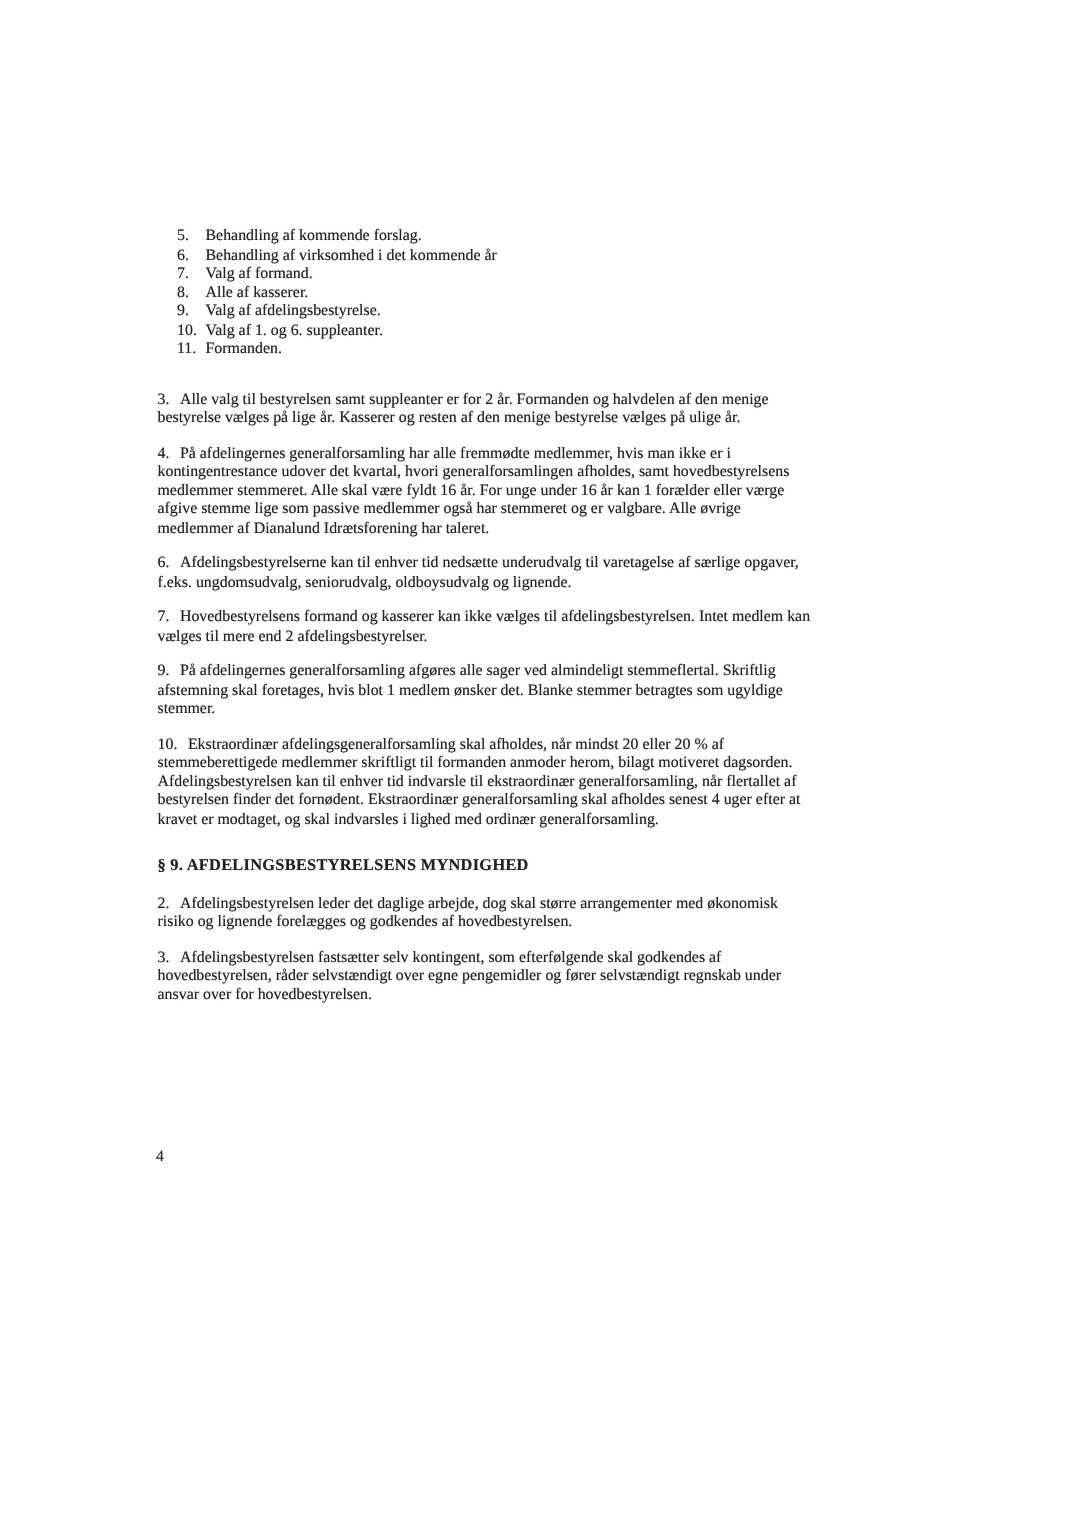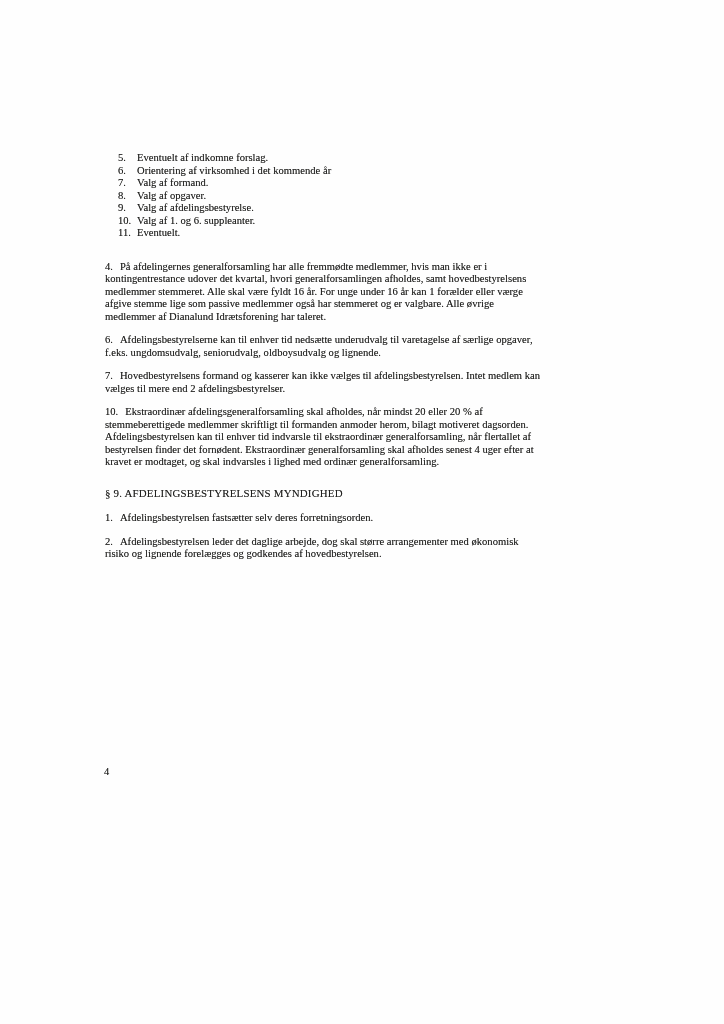--- a/index.html
+++ b/index.html
@@ -24,87 +24,93 @@
     text-shadow: 0 0 0.55px rgba(45,45,45,0.55);
   }
   .agenda {
     margin: 0 0 21px 13px;
   }
   .agenda-item { display: flex; }
   .agenda-num { min-width: 19px; }
   p.body-par { margin: 0 0 11px 0; }
   .pnum { margin-right: 7px; }
   .section-heading {
-    font-weight: normal;
+    font-weight: bold;
     font-size: 10.9px;
     margin: 18px 0 13px 0;
     letter-spacing: 0.2px;
   }
   .page-num {
     position: absolute;
     left: 104px; top: 766px;
     font-size: 10.5px;
     text-shadow: 0 0 0.55px rgba(45,45,45,0.55);
   }
 </style>
 </head>
 <body>
 
 <div class="page">
   <div class="content">
 
     <div class="agenda">
       <div class="agenda-item">
         <span class="agenda-num">5.</span>
-        <span>Eventuelt af indkomne forslag.</span>
+        <span>Behandling af kommende forslag.</span>
       </div>
       <div class="agenda-item">
         <span class="agenda-num">6.</span>
-        <span>Orientering af virksomhed i det kommende år</span>
+        <span>Behandling af virksomhed i det kommende år</span>
       </div>
       <div class="agenda-item">
         <span class="agenda-num">7.</span>
         <span>Valg af formand.</span>
       </div>
       <div class="agenda-item">
         <span class="agenda-num">8.</span>
-        <span>Valg af opgaver.</span>
+        <span>Alle af kasserer.</span>
       </div>
       <div class="agenda-item">
         <span class="agenda-num">9.</span>
         <span>Valg af afdelingsbestyrelse.</span>
       </div>
       <div class="agenda-item">
         <span class="agenda-num">10.</span>
         <span>Valg af 1. og 6. suppleanter.</span>
       </div>
       <div class="agenda-item">
         <span class="agenda-num">11.</span>
-        <span>Eventuelt.</span>
+        <span>Formanden.</span>
       </div>
     </div>
 
+    <p class="body-par">
+      <span class="pnum">3.</span><span>Alle valg til bestyrelsen samt suppleanter er for 2 år. Formanden og halvdelen af den menige bestyrelse vælges på lige år. Kasserer og resten af den menige bestyrelse vælges på ulige år.</span>
+    </p>
     <p class="body-par">
       <span class="pnum">4.</span><span>På afdelingernes generalforsamling har alle fremmødte medlemmer, hvis man ikke er i kontingentrestance udover det kvartal, hvori generalforsamlingen afholdes, samt hovedbestyrelsens medlemmer stemmeret. Alle skal være fyldt 16 år. For unge under 16 år kan 1 forælder eller værge afgive stemme lige som passive medlemmer også har stemmeret og er valgbare. Alle øvrige medlemmer af Dianalund Idrætsforening har taleret.</span>
     </p>
     <p class="body-par">
       <span class="pnum">6.</span><span>Afdelingsbestyrelserne kan til enhver tid nedsætte underudvalg til varetagelse af særlige opgaver, f.eks. ungdomsudvalg, seniorudvalg, oldboysudvalg og lignende.</span>
     </p>
     <p class="body-par">
       <span class="pnum">7.</span><span>Hovedbestyrelsens formand og kasserer kan ikke vælges til afdelingsbestyrelsen. Intet medlem kan vælges til mere end 2 afdelingsbestyrelser.</span>
     </p>
     <p class="body-par">
+      <span class="pnum">9.</span><span>På afdelingernes generalforsamling afgøres alle sager ved almindeligt stemmeflertal. Skriftlig afstemning skal foretages, hvis blot 1 medlem ønsker det. Blanke stemmer betragtes som ugyldige stemmer.</span>
+    </p>
+    <p class="body-par">
       <span class="pnum">10.</span><span>Ekstraordinær afdelingsgeneralforsamling skal afholdes, når mindst 20 eller 20 % af stemmeberettigede medlemmer skriftligt til formanden anmoder herom, bilagt motiveret dagsorden. Afdelingsbestyrelsen kan til enhver tid indvarsle til ekstraordinær generalforsamling, når flertallet af bestyrelsen finder det fornødent. Ekstraordinær generalforsamling skal afholdes senest 4 uger efter at kravet er modtaget, og skal indvarsles i lighed med ordinær generalforsamling.</span>
     </p>
 
     <div class="section-heading">§ 9. AFDELINGSBESTYRELSENS MYNDIGHED</div>
 
     <p class="body-par">
-      <span class="pnum">1.</span><span>Afdelingsbestyrelsen fastsætter selv deres forretningsorden.</span>
+      <span class="pnum">2.</span><span>Afdelingsbestyrelsen leder det daglige arbejde, dog skal større arrangementer med økonomisk risiko og lignende forelægges og godkendes af hovedbestyrelsen.</span>
     </p>
     <p class="body-par">
-      <span class="pnum">2.</span><span>Afdelingsbestyrelsen leder det daglige arbejde, dog skal større arrangementer med økonomisk risiko og lignende forelægges og godkendes af hovedbestyrelsen.</span>
+      <span class="pnum">3.</span><span>Afdelingsbestyrelsen fastsætter selv kontingent, som efterfølgende skal godkendes af hovedbestyrelsen, råder selvstændigt over egne pengemidler og fører selvstændigt regnskab under ansvar over for hovedbestyrelsen.</span>
     </p>
 
   </div>
 
   <div class="page-num">4</div>
 </div>
 
 </body></html>

